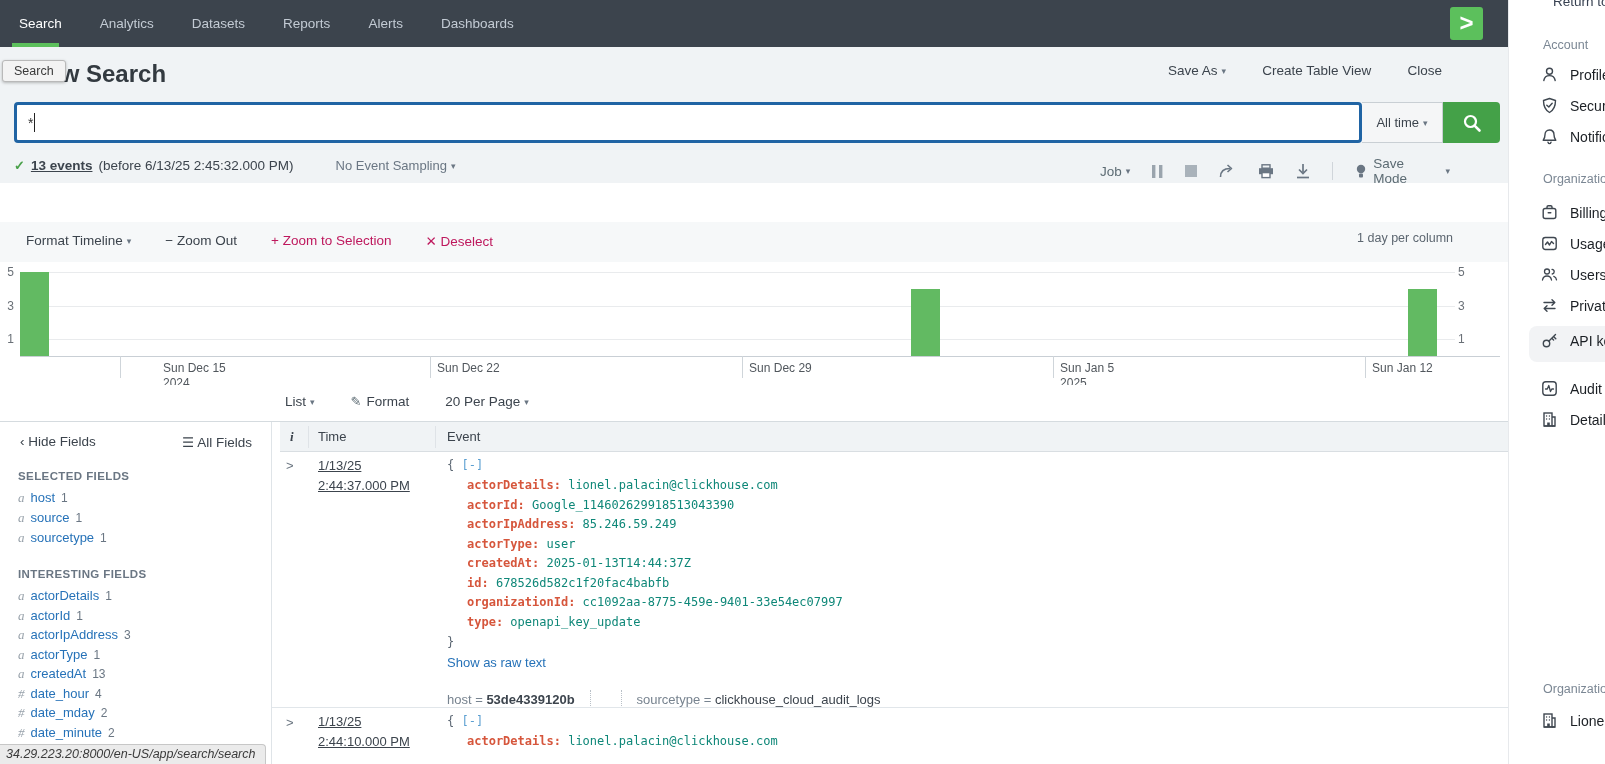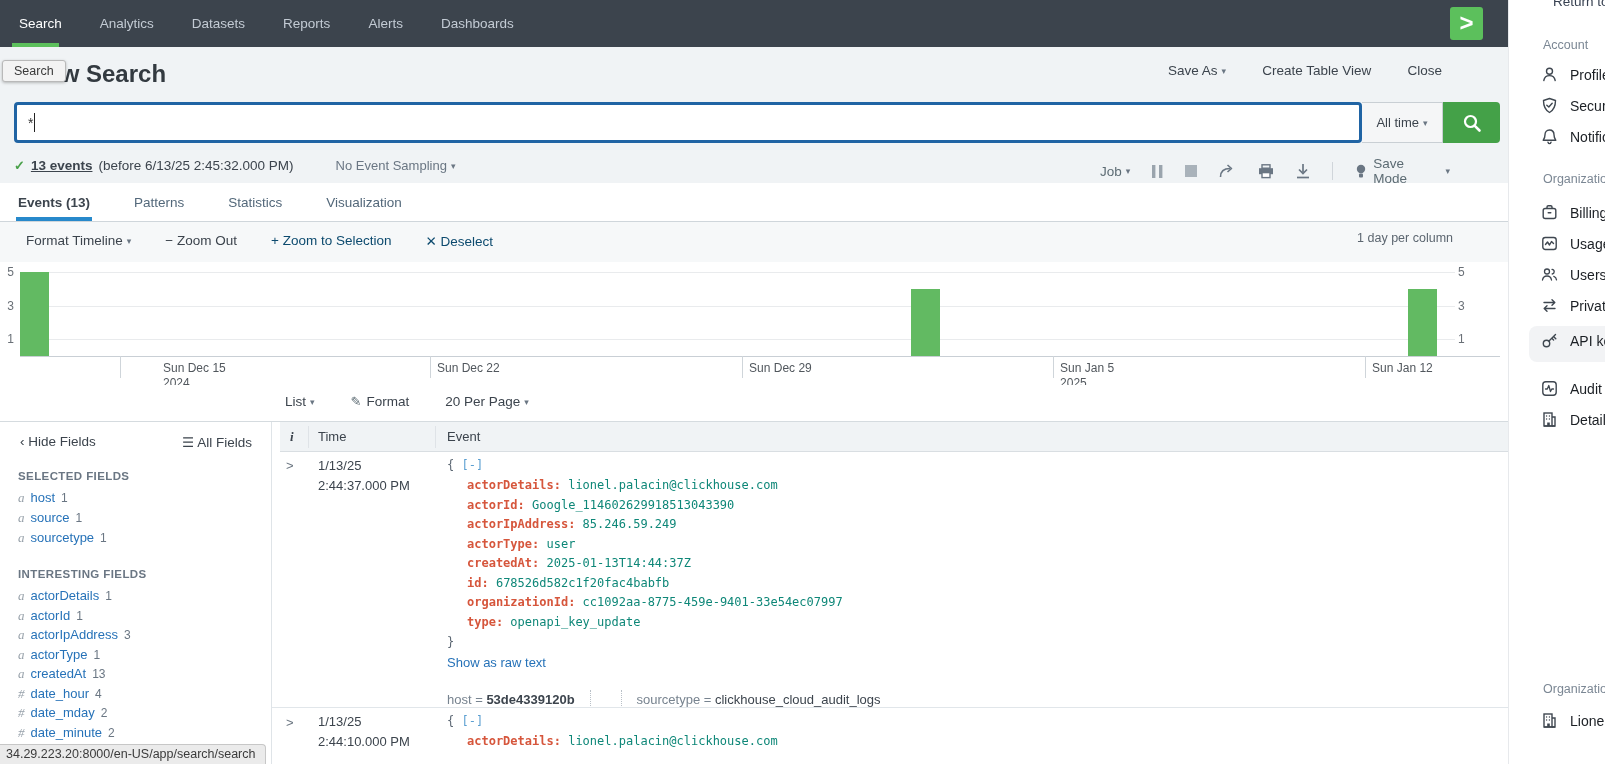--- a/index.html
+++ b/index.html
@@ -46,21 +46,21 @@
 
   
   .tabs { position:absolute; left:0; top:183px; width:1508px; height:39px; background:#fff; border-bottom:1px solid #cfd6db; display:flex; align-items:stretch; padding-left:16px; }
   .tab { position:relative; display:flex; align-items:center; padding:0 2px; margin-right:40px; font-size:13.5px; color:#53687a; cursor:pointer; }
   .tab.active { color:#3c444d; font-weight:700; }
   .tab.active::after { content:""; position:absolute; left:0; right:0; bottom:0; height:4px; background:#2789cb; }
 
   
   .tl-controls { position:absolute; left:0; top:222px; width:1508px; height:40px; background:#f6f8f9; }
   .tl-left { position:absolute; left:26px; top:11px; display:flex; gap:34px; font-size:13.5px; color:#3c444d; }
-  .tl-left .disabled { color:#0c4a6e; }
+  .tl-left .disabled { color:#be185d; }
   .tl-scale { position:absolute; right:55px; top:9px; font-size:12.5px; color:#5c6670; }
 
   
   .chart { position:absolute; left:0; top:262px; width:1508px; height:123px; background:#fff; }
   .gridline { position:absolute; left:20px; width:1435px; height:1px; background:#e9ebed; }
   .baseline { position:absolute; left:20px; width:1480px; height:1px; background:#c9cfd5; }
   .ylab { position:absolute; width:14px; font-size:12px; color:#6a7077; text-align:right; }
   .ylab.right { text-align:left; }
   .bar { position:absolute; background:#62ba62; cursor:pointer; }
   .xtick { position:absolute; width:1px; height:22px; background:#cfd5da; }
@@ -82,41 +82,41 @@
   .fitem .fcount { color:#6a7683; font-size:12px; margin-left:6px; }
 
   .events { position:absolute; left:272px; top:0; width:1236px; height:342px; }
   .ev-head { position:absolute; left:8px; top:0; width:1228px; height:30px; background:#f0f3f5; border-bottom:1px solid #d9dee2; font-size:13px; color:#3c444d; }
   .ev-head .ci { position:absolute; left:10px; top:7px; font-family:"Liberation Serif", serif; font-style:italic; font-weight:bold; }
   .ev-head .ct { position:absolute; left:38px; top:7px; }
   .ev-head .ce { position:absolute; left:167px; top:7px; }
   .colsep { position:absolute; top:4px; width:1px; height:22px; background:#dfe3e7; }
 
   .chev { position:absolute; left:14px; color:#6a7580; font-size:13px; cursor:pointer; }
-  .tdate, .ttime { position:absolute; left:46px; font-size:13px; color:#3c444d; white-space:nowrap; }
+  .tdate, .ttime { position:absolute; left:46px; font-size:13px; color:#3c444d; white-space:nowrap;text-decoration:underline; }
   .mono { font-family:"DejaVu Sans Mono", monospace; font-size:12px; white-space:nowrap; }
   .jline { position:absolute; }
   .jpunct { color:#5c6773; }
   .jexpand { color:#5b9fd1; cursor:pointer; }
   .jkey { color:#d6563c; font-weight:bold; cursor:pointer; }
   .jval { color:#0e8778; cursor:pointer; }
   .rawlink { position:absolute; font-size:13px; color:#2672b8; cursor:pointer; }
   .metarow { position:absolute; display:flex; align-items:center; font-size:13px; }
   .metarow .m { white-space:nowrap; }
   .metarow .sep { width:1px; height:18px; border-left:1px dotted #b9c0c7; margin:0 15px; }
   .mlabel { color:#77838f; }
   .mval { color:#3c444d; cursor:pointer; }
   .mval.b { font-weight:700; }
   .rowsep { position:absolute; left:0; width:1236px; height:1px; background:#e1e6ea; }
 
   
   .nav-tooltip { position:absolute; left:2px; top:60px; background:#f3f3f3; border:1px solid #b9b9b9; border-radius:3px;
     box-shadow:0 1px 3px rgba(0,0,0,.25); padding:3px 11px; font-size:12.5px; color:#3a3a3a; z-index:30; }
   .browser-status { position:absolute; left:0; bottom:0; background:#ebebeb; border:1px solid #c7c7c7; border-left:none; border-bottom:none;
-    border-top-right-radius:4px; padding:2px 10px 3px 6px; font-size:12.5px; color:#3b3b3b; z-index:40; }
+    border-top-right-radius:4px; padding:2px 10px 3px 6px; font-size:12.5px; color:#3b3b3b; z-index:40;font-style:italic; }
 
   
   .ch-panel { position:absolute; left:1508px; top:0; width:97px; height:764px; background:#fff; border-left:1px solid #e7e9ec; overflow:hidden; }
   .ch-return { position:absolute; left:44px; top:-6px; font-size:13.5px; color:#374151; white-space:nowrap; cursor:pointer; }
   .ch-hdr { position:absolute; left:34px; font-size:12.5px; color:#7b8794; white-space:nowrap; }
   .ch-item { position:absolute; left:32px; display:flex; align-items:center; gap:12px; font-size:14px; color:#1b1f24; white-space:nowrap; cursor:pointer; }
   .ch-item svg { flex:0 0 auto; }
   .ch-active-bg { position:absolute; left:20px; top:326px; width:120px; height:36px; background:#f2f3f5; border-radius:8px; }
 
   svg { display:block; }
@@ -208,26 +208,20 @@
                 <circle cx="6" cy="5" r="4.2" fill="#6a7683"></circle>
                 <rect x="4" y="9.5" width="4" height="4" rx="1" fill="#6a7683"></rect>
               </svg>
             <span>Save Mode</span>
               <span class="caret">▾</span>
           </span>
         </div>
       </div>
     </div>
 
-    <div class="tabs">
-      <div class="tab active">Events (13)</div>
-      <div class="tab">Patterns</div>
-      <div class="tab">Statistics</div>
-      <div class="tab">Visualization</div>
-    </div>
 
     <div class="tl-controls">
       <div class="tl-left">
         <span><span>Format Timeline</span><span class="caret">▾</span></span>
         <span><span>−</span> <span>Zoom Out</span></span>
         <span class="disabled"><span>+</span> <span>Zoom to Selection</span></span>
         <span class="disabled"><span>✕</span> <span>Deselect</span></span>
       </div>
       <div class="tl-scale">1 day per column</div>
     </div>

